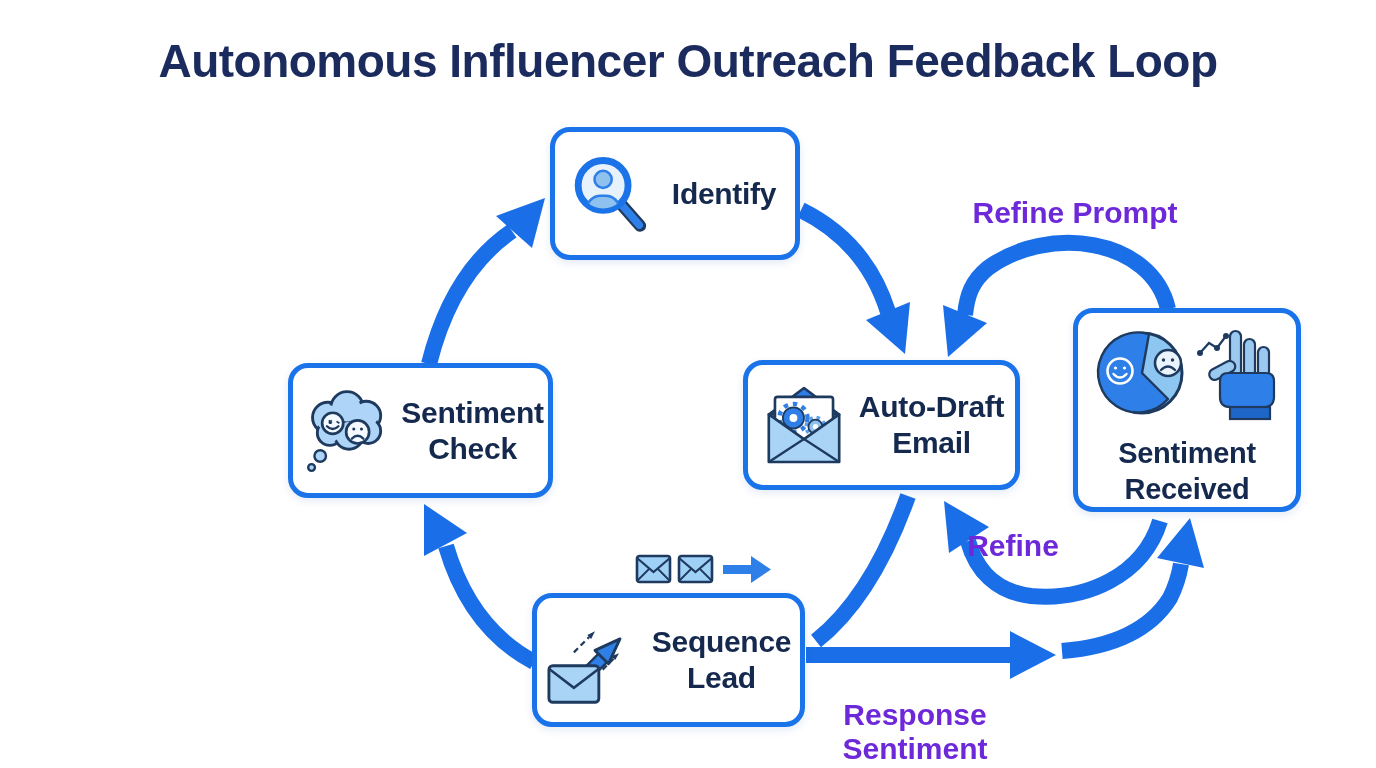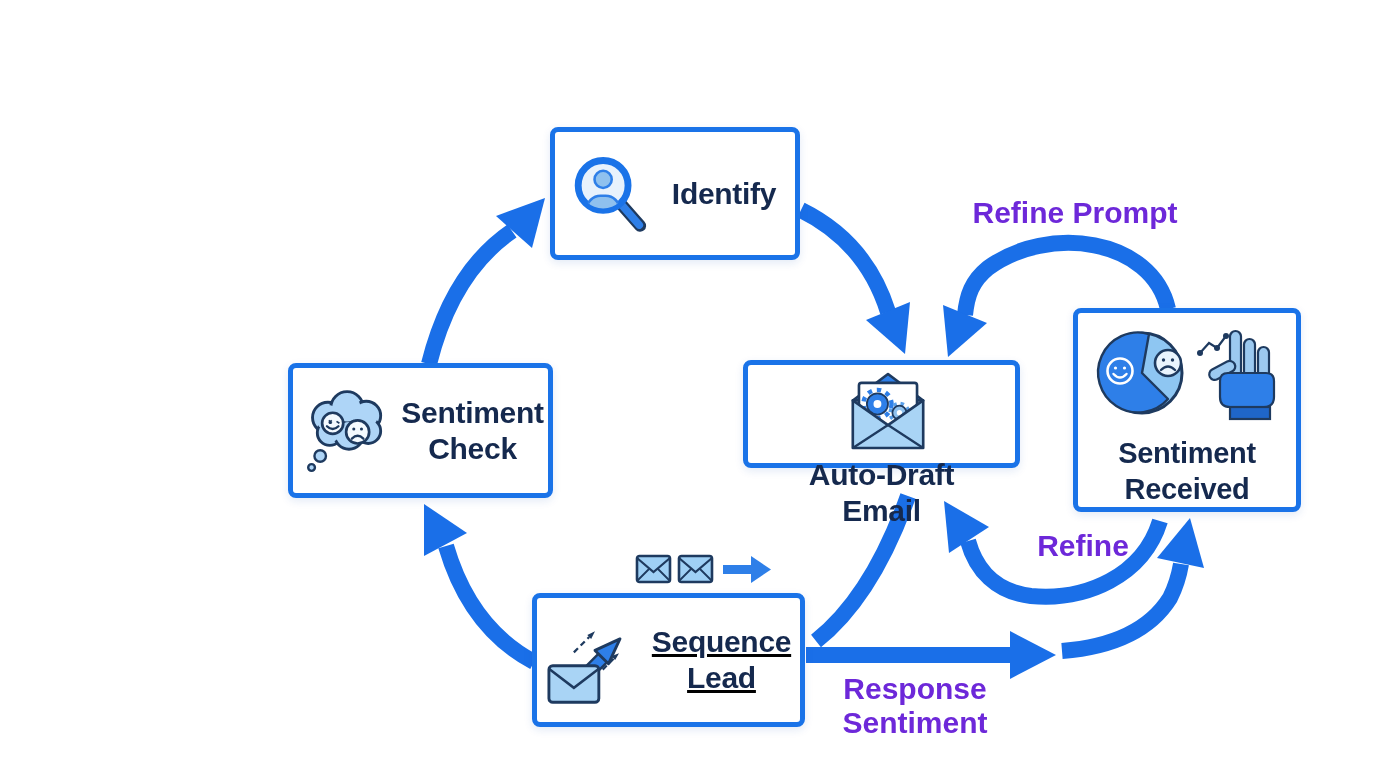--- a/index.html
+++ b/index.html
@@ -6,21 +6,21 @@
   .stage{
     position:relative;width:1376px;height:768px;overflow:hidden;
     background:#ffffff;font-family:"Liberation Sans",sans-serif;
   }
   .title{
     position:absolute;top:34px;left:0;width:1376px;text-align:center;
     font-size:46px;font-weight:800;color:#1b2b5e;letter-spacing:-0.5px;
   }
   .arrow-layer{position:absolute;left:0;top:0;width:1376px;height:768px;}
   .node{
-    position:absolute;background:#ffffff;border:5px solid #1a73e8;border-radius:8px;
+    position:absolute;background:#ffffff;border:5px solid #1a73e8;border-radius:20px;
     box-shadow:0 3px 8px rgba(24,82,177,0.12);
     display:flex;align-items:center;box-sizing:border-box;
   }
   .node .txt{
     flex:1;text-align:center;color:#15294e;font-weight:800;
     font-size:30px;line-height:36px;letter-spacing:-0.3px;
   }
   .node-col{flex-direction:column;justify-content:flex-start;}
   .node-col .txt{flex:0 0 auto;width:100%;}
   .icon-wrap{flex:0 0 auto;display:flex;align-items:center;justify-content:center;}
@@ -28,20 +28,21 @@
     position:absolute;transform:translateX(-50%);text-align:center;
     color:#6d28d9;font-weight:800;font-size:30px;line-height:34px;white-space:nowrap;
   }
   svg{display:block;}
 </style>
 </head>
 <body>
 
 <div class="stage">
 
+  <div class="title">Autonomous Influencer Outreach Feedback Loop</div>
 
   <svg class="arrow-layer" width="1376" height="768" viewBox="0 0 1376 768" fill="none">
     <g>
       <path d="M 429 364 Q 452 272 512 231" stroke="#1a6fe8" stroke-width="16"></path>
       <polygon points="545,198 532,248 496,216" fill="#1a6fe8"></polygon>
     </g>
     <g>
       <path d="M 801 210 Q 866 242 888 312" stroke="#1a6fe8" stroke-width="16"></path>
       <polygon points="905,354 866,320 910,302" fill="#1a6fe8"></polygon>
     </g>
@@ -64,22 +65,22 @@
       <path d="M 1062 651 C 1112 647 1150 630 1170 598 Q 1178 582 1181 564" stroke="#1a6fe8" stroke-width="16"></path>
       <polygon points="1190,518 1204,568 1157,558" fill="#1a6fe8"></polygon>
     </g>
     <g>
       <path d="M 1160 521 C 1143 576 1086 601 1031 596 C 996 592 976 570 968 541" stroke="#1a6fe8" stroke-width="16"></path>
       <polygon points="944,501 989,527 949,553" fill="#1a6fe8"></polygon>
     </g>
   </svg>
 
   <div class="edge-label" style="left:1075px;top:196px;">Refine Prompt</div>
-  <div class="edge-label" style="left:1083px;top:529px;">Refine</div>
-  <div class="edge-label" style="left:915px;top:672px;">
+  <div class="edge-label" style="left:1013px;top:529px;">Refine</div>
+  <div class="edge-label" style="left:915px;top:698px;">
     <div>Response</div>
     <div>Sentiment</div>
   </div>
 
   <div class="node" style="left:550px;top:127px;width:250px;height:133px;">
     <span class="icon-wrap" style="margin-left:12px;">
       <svg width="86" height="96" viewBox="0 0 100 100">
         <defs>
             <clipPath id="lensClip">
               <circle cx="42" cy="40" r="27"></circle>
@@ -128,21 +129,21 @@
           <circle cx="63" cy="50" r="1.6" fill="#1e3a5f"></circle>
         <path d="M53 60 Q59 54 65 60" stroke="#1e3a5f" stroke-width="2.4" fill="none" stroke-linecap="round"></path>
       </svg>
     </span>
     <div class="txt">
       <div>Sentiment</div>
       <div>Check</div>
     </div>
   </div>
 
-  <div class="node" style="left:743px;top:360px;width:277px;height:108px;flex-direction:column;">
+  <div class="node" style="left:743px;top:360px;width:277px;height:130px;">
     <span class="icon-wrap" style="margin-left:12px;">
       <svg width="88" height="92" viewBox="0 0 100 100">
         <polygon points="10,38 50,8 90,38" fill="#2e7fe8" stroke="#1e3a5f" stroke-width="3" stroke-linejoin="round"></polygon>
         <rect x="17" y="18" width="66" height="54" rx="3" fill="#ffffff" stroke="#1e3a5f" stroke-width="3"></rect>
         <circle cx="38" cy="42" r="16" stroke="#2e7fe8" stroke-width="5" fill="none" stroke-dasharray="5 5.6"></circle>
         <circle cx="38" cy="42" r="12" fill="#2e7fe8" stroke="#1e3a5f" stroke-width="2"></circle>
         <circle cx="38" cy="42" r="4.5" fill="#ffffff"></circle>
         <circle cx="63" cy="52" r="10.5" stroke="#5aa0ea" stroke-width="4" fill="none" stroke-dasharray="4 4.4"></circle>
         <circle cx="63" cy="52" r="8" fill="#8fc1ee" stroke="#1e3a5f" stroke-width="2"></circle>
         <circle cx="63" cy="52" r="3" fill="#ffffff"></circle>
@@ -184,21 +185,21 @@
           <circle cx="142" cy="13" r="3" fill="#1e3a5f"></circle>
         </g>
       </svg>
     </span>
     <div class="txt" style="font-size:29px;margin-top:6px;">
       <div>Sentiment</div>
       <div>Received</div>
     </div>
   </div>
 
-  <div class="node" style="left:532px;top:593px;width:273px;height:134px;text-decoration:underline;">
+  <div class="node" style="left:532px;top:593px;width:273px;height:134px;">
     <span class="icon-wrap" style="margin-left:10px;">
       <svg width="96" height="100" viewBox="0 0 100 100">
         <line x1="26" y1="80" x2="60" y2="46" stroke="#1e3a5f" stroke-width="15" stroke-linecap="round"></line>
         <line x1="26" y1="80" x2="60" y2="46" stroke="#2e7fe8" stroke-width="10" stroke-linecap="round"></line>
         <polygon points="76,28 50,40 64,54" fill="#2e7fe8" stroke="#1e3a5f" stroke-width="3" stroke-linejoin="round"></polygon>
         <g stroke="#1e3a5f" stroke-width="2.4" fill="none">
           <path d="M28 42 L44 26" stroke-dasharray="6 4"></path>
           <polygon points="50,20 42,24 46,28" fill="#1e3a5f" stroke="none"></polygon>
           <path d="M58 60 L70 48" stroke-dasharray="6 4"></path>
           <polygon points="75,43 67,46 71,50" fill="#1e3a5f" stroke="none"></polygon>

